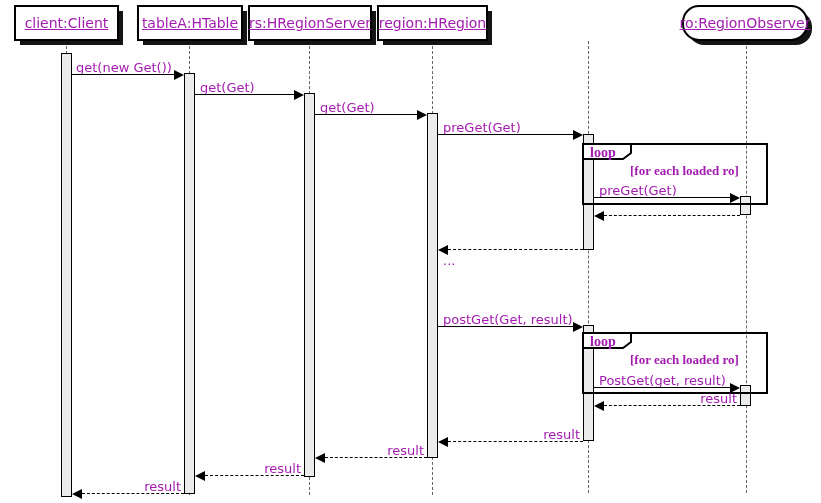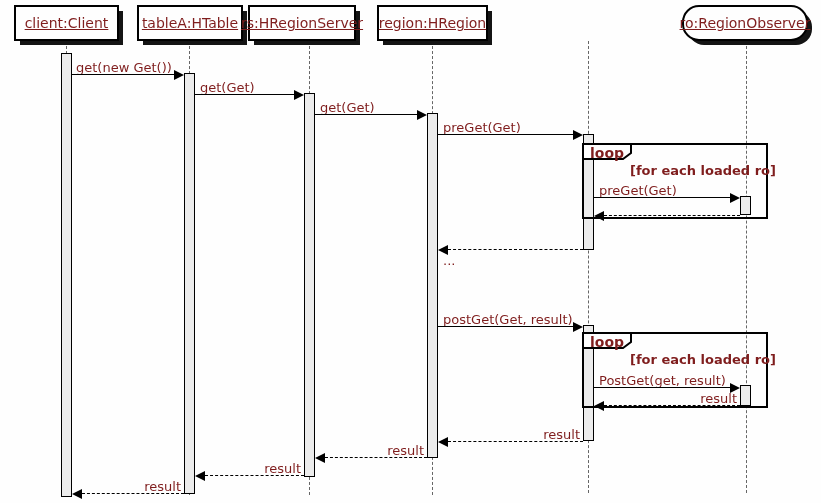--- a/index.html
+++ b/index.html
@@ -1,18 +1,18 @@
 <!DOCTYPE html>
 <html><head>
 <meta charset="utf-8">
 <style>
   html,body{margin:0;padding:0;background:#ffffff;}
   #stage{
     position:relative;width:821px;height:503px;background:#fefefe;
-    font-family:"DejaVu Sans","Liberation Sans",sans-serif;color:#7f1d1d;
+    font-family:"DejaVu Sans","Liberation Sans",sans-serif;color:#a21caf;
     overflow:hidden;
   }
   
   .pbox{
     position:absolute;top:5px;height:36px;box-sizing:border-box;
     background:#fefefe;border:2px solid #000;
     box-shadow:5px 5px 0 -1px #141414;
     display:flex;align-items:center;justify-content:center;
     font-size:14px;
   }
@@ -28,22 +28,22 @@
   .line-solid{position:absolute;height:0;border-top:1px solid #000;}
   .line-dashed{position:absolute;height:0;border-top:1px dashed #000;}
   .arr-r{position:absolute;width:0;height:0;border-top:5px solid transparent;
          border-bottom:5px solid transparent;border-left:10px solid #000;}
   .arr-l{position:absolute;width:0;height:0;border-top:5px solid transparent;
          border-bottom:5px solid transparent;border-right:10px solid #000;}
   .mlabel{position:absolute;font-size:13px;white-space:nowrap;line-height:13px;}
   .mlabel.r{transform:translateX(-100%);}
   
   .loop{
-    position:absolute;width:186px;height:76px;box-sizing:border-box;
-    border:2px solid #000;background:transparent;
+    position:absolute;width:186px;height:62px;box-sizing:border-box;
+    border:2px solid #000;background:transparent;font-family:Liberation Serif, serif;
   }
   .loop-tab{position:absolute;left:-2px;top:-2px;}
   .loop-tab-text{
     position:absolute;left:6px;top:0px;font-weight:bold;font-size:14px;line-height:16px;
   }
   .loop-guard{
     position:absolute;left:46px;top:18px;font-weight:bold;font-size:13px;white-space:nowrap;
   }
   
   .note{
@@ -65,21 +65,21 @@
   <div class="lifeline" style="left:432px;top:41px;height:454px;"></div>
   <div class="lifeline" style="left:588px;top:41px;height:452px;"></div>
   <div class="lifeline" style="left:746px;top:41px;height:452px;"></div>
 
   <div class="pbox" style="left:14px;width:105px;">
     <span>client:Client</span>
   </div>
   <div class="pbox" style="left:137px;width:106px;">
     <span>tableA:HTable</span>
   </div>
-  <div class="pbox" style="left:248px;width:108px;">
+  <div class="pbox" style="left:248px;width:124px;">
     <span>rs:HRegionServer</span>
   </div>
   <div class="pbox" style="left:377px;width:111px;">
     <span>region:HRegion</span>
   </div>
   <div class="pbox" style="left:682px;width:126px;border-radius:17px;">
     <span>ro:RegionObserver</span>
   </div>
 
   <div class="act" style="left:61px;top:53px;height:444px;"></div>

